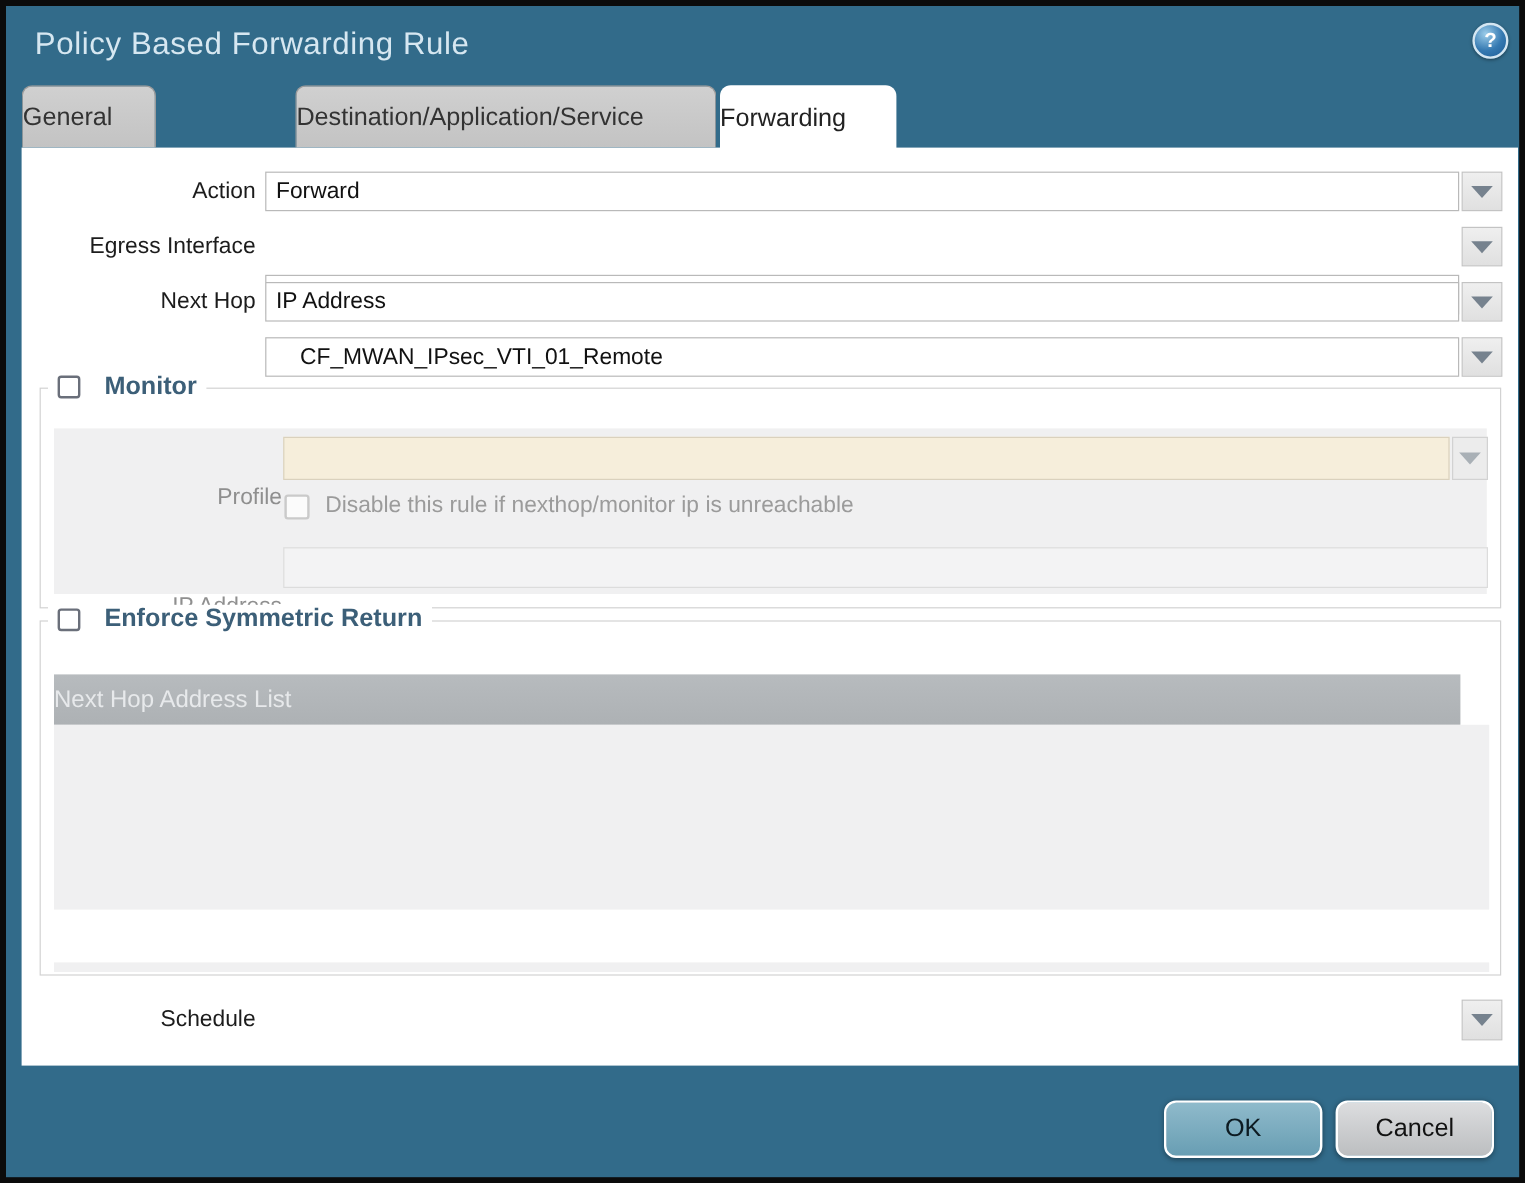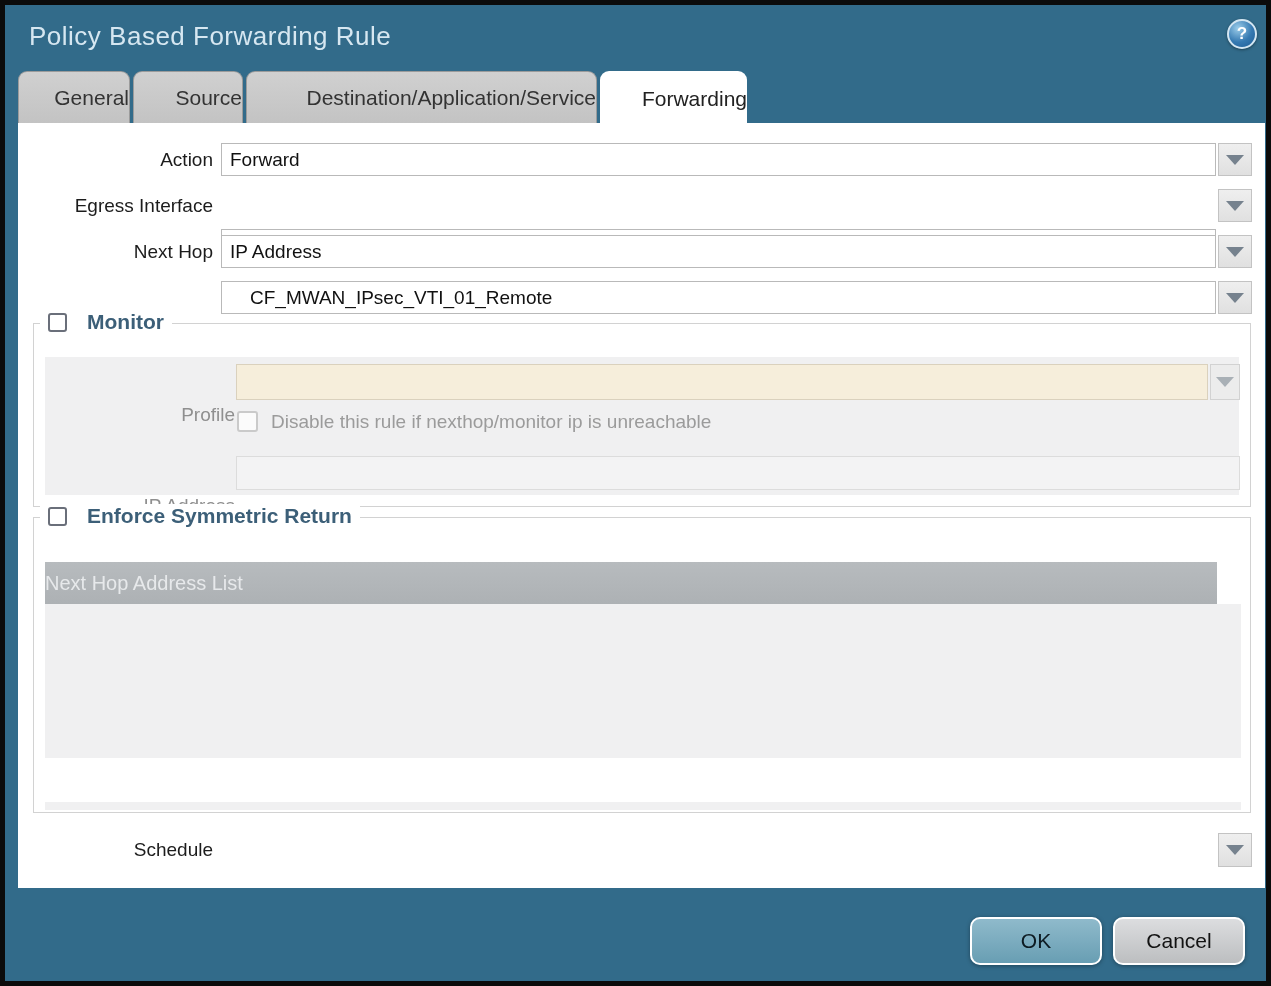--- a/index.html
+++ b/index.html
@@ -19,21 +19,21 @@
     border:2px solid #d4e6f2;box-shadow:0 1px 3px rgba(0,0,0,.4);
     display:flex;align-items:center;justify-content:center;
     color:#fff;font-size:17px;font-weight:bold;cursor:pointer;
   }
   
   .tab{
     position:absolute;top:66px;height:52px;
     background:linear-gradient(#d0d0d0,#c3c3c3);
     border:1px solid #9b9b9b;border-bottom:none;
     border-radius:9px 9px 0 0;
-    display:flex;align-items:center;justify-content:flex-end;
+    display:flex;align-items:center;justify-content:flex-start;
     font-size:21px;color:#333;cursor:pointer;z-index:1;
   }
   .tab.active{
     background:#fff;border:none;height:56px;z-index:3;color:#222;
   }
   
   .content{
     position:absolute;left:13px;top:118px;width:1247px;height:765px;
     background:#fff;z-index:2;
   }
@@ -78,21 +78,21 @@
   .mlabel{
     position:absolute;width:190px;text-align:right;
     font-size:19px;color:#8f8f8f;line-height:36px;
   }
   .profile-input{
     position:absolute;left:202px;top:40px;width:972px;height:36px;
     background:#f6eedb;border:1px solid #dad1bd;outline:none;padding:0 8px;font-size:19px;
   }
   .mon-drop{left:1176px;top:40px;width:30px;height:36px;}
   .cb-row{
-    position:absolute;left:203px;top:87px;display:flex;gap:13px;
+    position:absolute;left:203px;top:87px;display:flex;align-items:center;gap:13px;
   }
   .cb.disabled{border:2px solid #cacaca;background:#fbfbfb;cursor:default;width:21px;height:21px;}
   .cb-row-label{font-size:19px;color:#9b9b9b;}
   .ip-input{
     position:absolute;left:202px;top:132px;width:1004px;height:34px;
     background:#f3f3f4;border:1px solid #dcdcdc;outline:none;padding:0 8px;font-size:19px;
   }
   
   .nh-header{
     position:absolute;left:11px;top:44px;width:1172px;height:42px;
@@ -138,23 +138,20 @@
 <div class="window">
 
   <div class="title">Policy Based Forwarding Rule</div>
   <div class="help">
     <span>?</span>
   </div>
 
   <div class="tab" style="left:13px;width:112px;">
     <span>General</span>
   </div>
-  <div class="tab" style="left:128px;width:110px;">
-    <span>Source</span>
-  </div>
   <div class="tab" style="left:241px;width:351px;">
     <span>Destination/Application/Service</span>
   </div>
   <div class="tab active" style="left:595px;width:147px;">
     <span>Forwarding</span>
   </div>
 
   <div class="content">
 
     <div class="flabel" style="top:20px;">Action</div>

